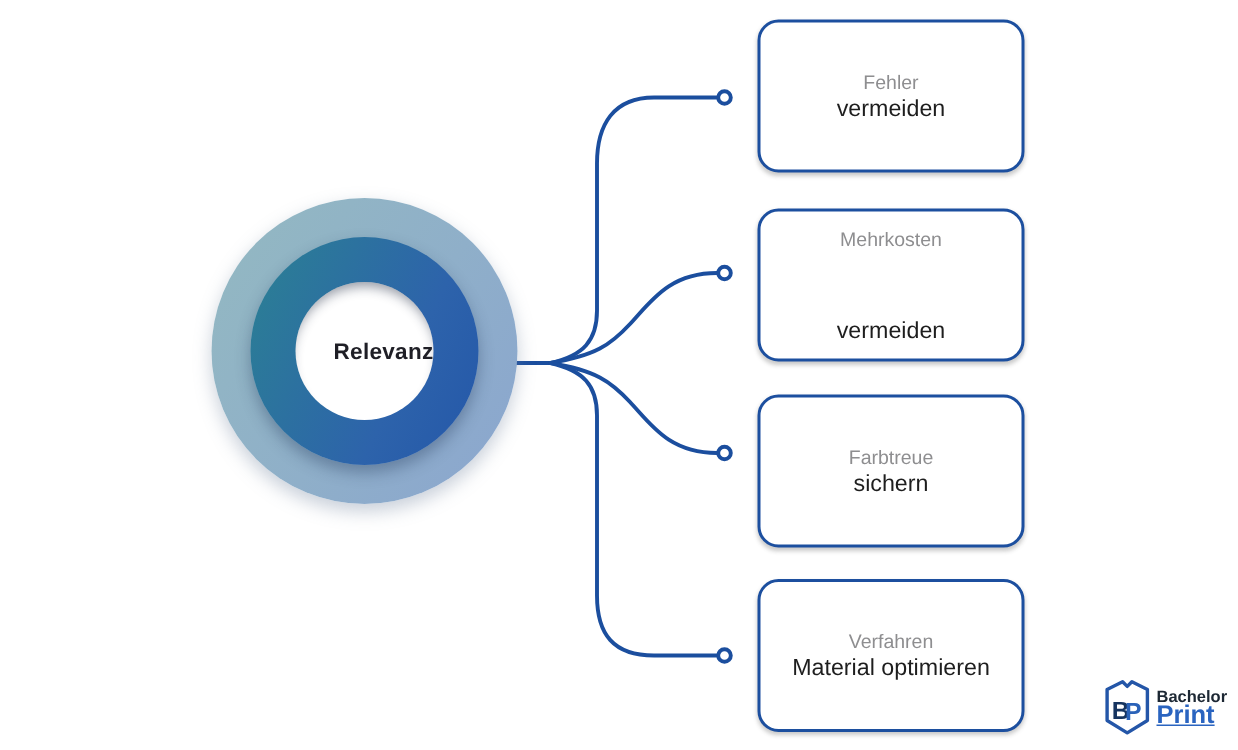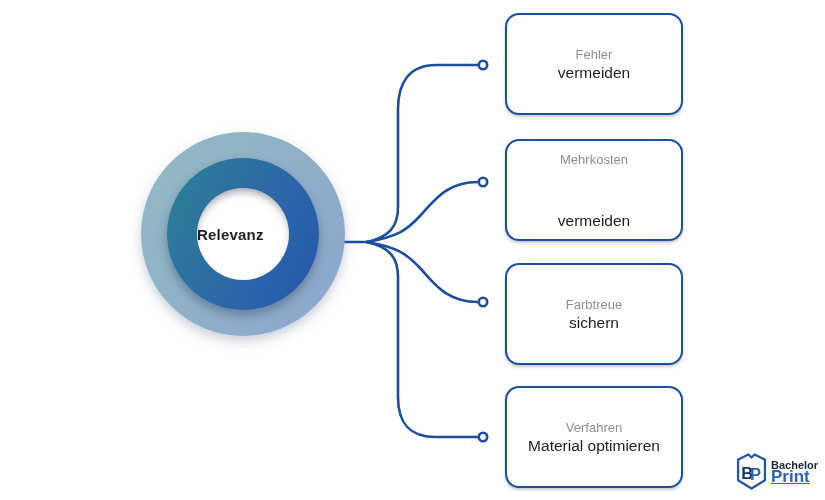--- a/index.html
+++ b/index.html
@@ -21,21 +21,21 @@
   }
   .circle-middle {
     left: 167px; top: 158px; width: 152px; height: 152px;
     background: linear-gradient(115deg, #2b8193 0%, #2d63ab 65%, #2457a9 100%);
     box-shadow: 0 5px 10px rgba(25, 45, 80, 0.35);
   }
   .circle-inner {
     left: 197px; top: 188px; width: 92px; height: 92px;
     background: #ffffff;
     box-shadow: inset 0 6px 8px -3px rgba(25, 35, 60, 0.45);
-    display: flex; align-items: center; justify-content: flex-start;
+    display: flex; align-items: center; justify-content: flex-end;
   }
   .center-label {
     font-size: 15px; font-weight: 700; color: #1f1f26; letter-spacing: 0.2px;
   }
 
   
   .connectors { position: absolute; left: 0; top: 0; }
 
   
   .node {

